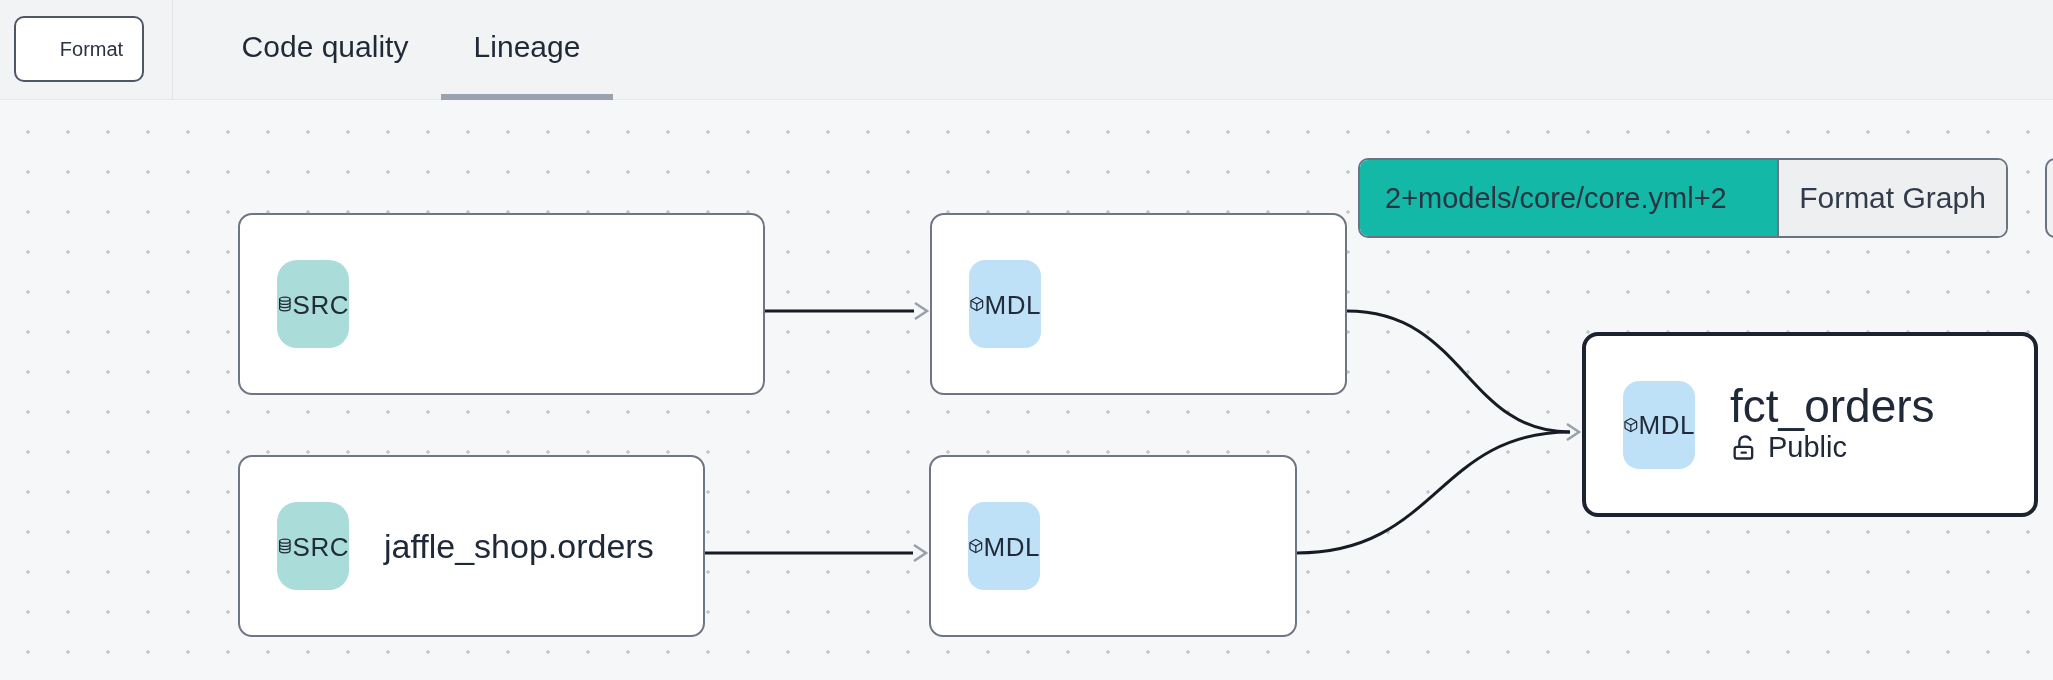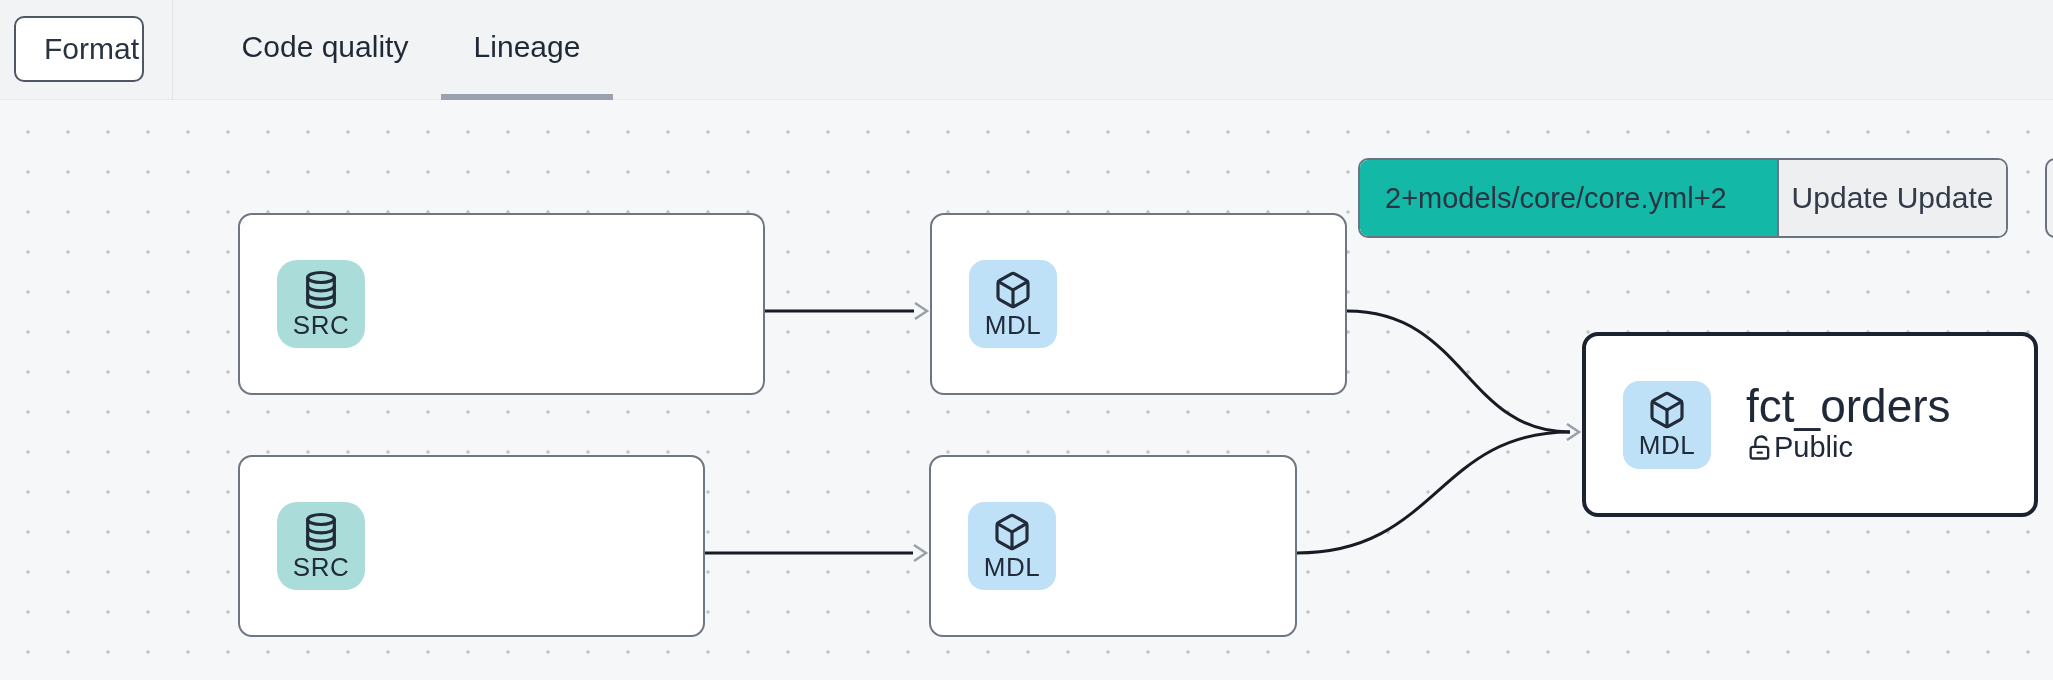--- a/index.html
+++ b/index.html
@@ -16,21 +16,21 @@
     position: absolute; left: 0; top: 0; width: 2053px; height: 100px;
     background: #f2f3f4;
     border-bottom: 1px solid #e7e8ea;
   }
   .format-btn {
     position: absolute; left: 14px; top: 16px; width: 130px; height: 66px;
     background: #ffffff;
     border: 2px solid #4f5765;
     border-radius: 10px;
     font-family: inherit;
-    font-size: 30px; color: #2a3341;
+    font-size: 20px; color: #2a3341;
     display: flex; align-items: center; justify-content: center;
     cursor: pointer;
     padding-left: 25px;
   }
   .topbar-divider {
     position: absolute; left: 172px; top: 0; width: 1px; height: 100px;
     background: #e2e3e6;
   }
   .tab {
     position: absolute; top: 0; height: 94px;
@@ -63,35 +63,35 @@
     border-radius: 14px;
     display: flex; align-items: center;
     padding-left: 37px;
     cursor: pointer;
   }
   .node.selected {
     border: 4px solid var(--selected-node-border, #1b2230);
     border-radius: 16px;
   }
   .badge {
-    width: 88px; height: 88px; border-radius: 20px;
-    display: flex; flex-direction: column; align-items: center; justify-content: center;
+    width: 72px; height: 88px; border-radius: 20px;
+    display: flex; flex-direction: row; align-items: center; justify-content: center;
     flex: none;
   }
   .badge.src { background: var(--source-badge-bg, #aadcd9); }
   .badge.mdl { background: var(--model-badge-bg, #bfe1f8); border-radius: 16px; }
   .badge svg { display: block; }
   .badge-label {
     font-size: 26px; color: #212b39; line-height: 28px; margin-top: 1px;
     letter-spacing: 0.5px;
   }
   .node-title { font-size: 34px; color: #202938; margin-left: 35px; white-space: nowrap; }
   .node-text { margin-left: 35px; display: flex; flex-direction: column; }
   .node-text .node-title2 { font-size: 46px; color: #202938; line-height: 42px; white-space: nowrap; }
-  .access-row { display: flex; align-items: center; margin-top: 4px; }
+  .access-row { display: flex; align-items: center; gap: 10px; margin-top: 4px; }
   .access-label { font-size: 29px; color: #202938; }
 
   
   .controls-group {
     position: absolute; left: 1358px; top: 58px; width: 650px; height: 80px;
     border: 2px solid #6b7380; border-radius: 10px;
     display: flex; overflow: hidden;
     background: #ffffff;
   }
   .selector-input {
@@ -167,20 +167,21 @@
   <div class="node" style="left:238px; top:355px; width:467px; height:182px;">
     <div class="badge src">
       <svg width="42" height="40" viewBox="0 0 24 24" stroke="#212b39" stroke-width="1.9" stroke-linecap="round" stroke-linejoin="round" fill="none">
         <ellipse cx="12" cy="4.5" rx="8" ry="3"></ellipse>
         <path d="M4 4.5v5c0 1.66 3.58 3 8 3s8-1.34 8-3v-5"></path>
         <path d="M4 9.5v5c0 1.66 3.58 3 8 3s8-1.34 8-3v-5"></path>
         <path d="M4 14.5v5c0 1.66 3.58 3 8 3s8-1.34 8-3v-5"></path>
       </svg>
       <span class="badge-label">SRC</span>
     </div>
+    <span class="node-title">jaffle_shop.orders</span>
   </div>
 
   <div class="node" style="left:929px; top:355px; width:368px; height:182px;">
     <div class="badge mdl">
       <svg width="42" height="40" viewBox="0 0 24 24" stroke="#212b39" stroke-width="1.9" stroke-linecap="round" stroke-linejoin="round" fill="none">
         <path d="M21 8a2 2 0 0 0-1-1.73l-7-4a2 2 0 0 0-2 0l-7 4A2 2 0 0 0 3 8v8a2 2 0 0 0 1 1.73l7 4a2 2 0 0 0 2 0l7-4A2 2 0 0 0 21 16Z"></path>
         <path d="M3.3 7 12 12l8.7-5"></path>
         <path d="M12 22V12"></path>
       </svg>
       <span class="badge-label">MDL</span>
@@ -204,18 +205,18 @@
           <path d="M8 11V7a5 5 0 0 1 9.5-2"></path>
           <path d="M10 16h3.5"></path>
         </svg>
         <span class="access-label">Public</span>
       </span>
     </div>
   </div>
 
   <div class="controls-group">
     <input class="selector-input" type="text" value="2+models/core/core.yml+2" style="">
-    <button class="update-graph-btn">Update Update</button>
+    <button class="update-graph-btn">Format Graph</button>
   </div>
 
   <button class="edge-sliver-btn"></button>
 
 </div>
 
 </body></html>

